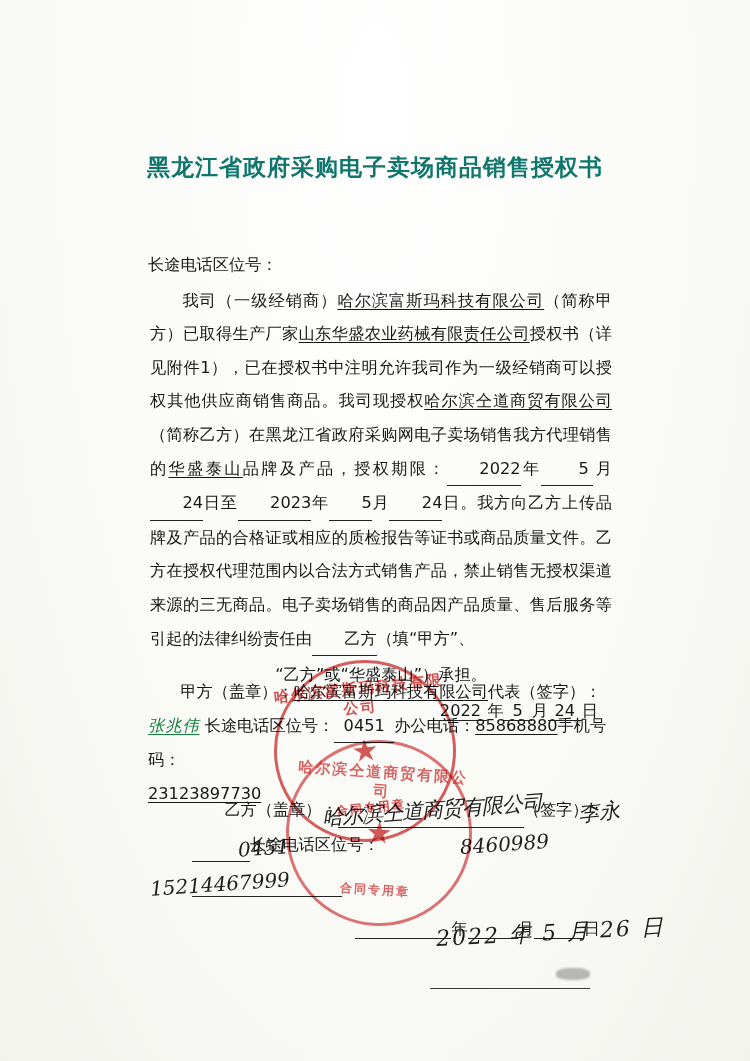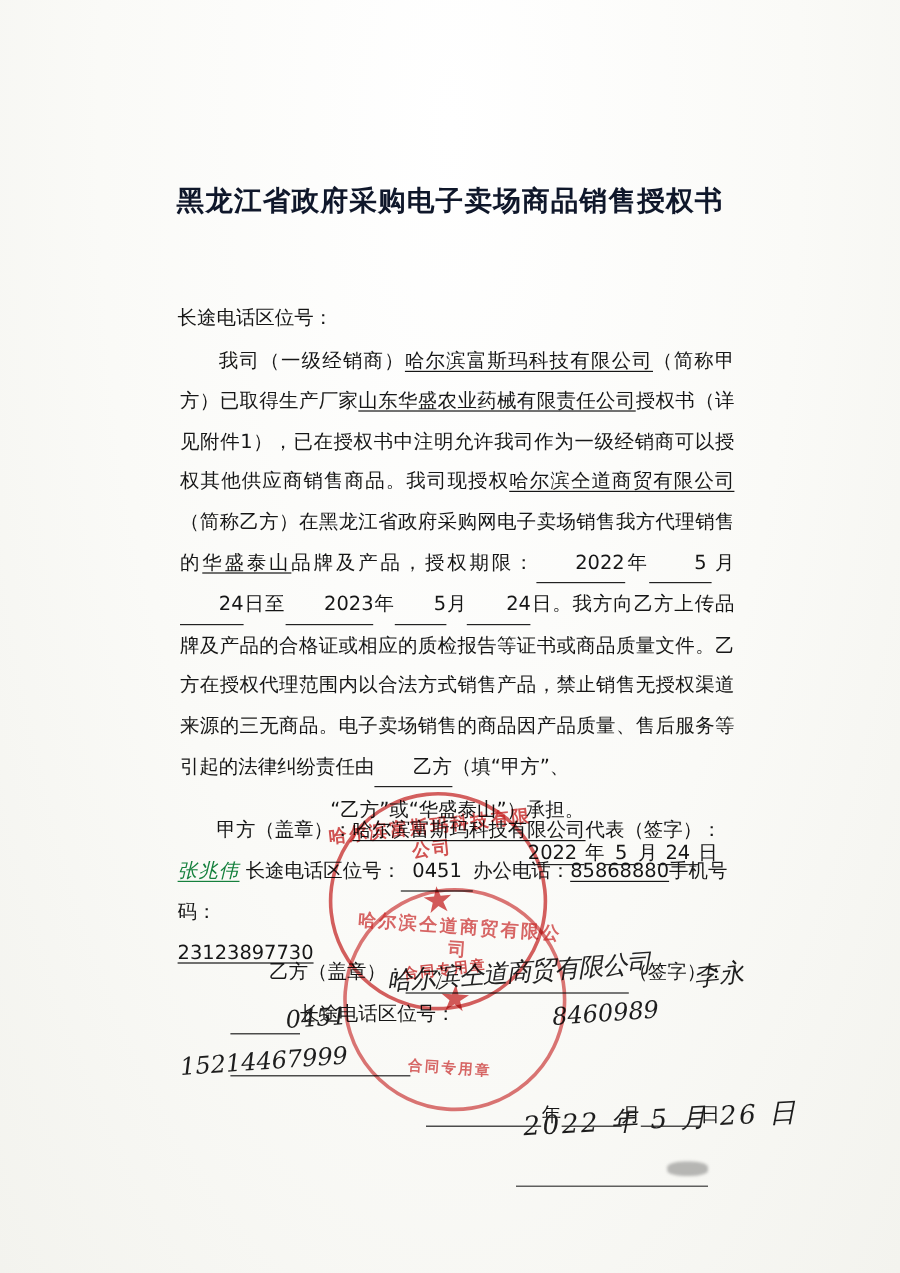--- a/index.html
+++ b/index.html
@@ -30,21 +30,21 @@
   .doc-title {
     position: absolute;
     top: 152px;
     left: 0;
     width: 750px;
     text-align: center;
     font-family: "DejaVu Sans", sans-serif;
     font-weight: bold;
     font-size: 23px;
     letter-spacing: 1px;
-    color: #0f172a;
+    color: #0f766e;
   }
   .body-block {
     position: absolute;
     left: 148px;
     top: 248px;
     width: 466px;
     font-size: 16.2px;
     line-height: 33.6px;
     color: #161616;
     text-align: justify;

